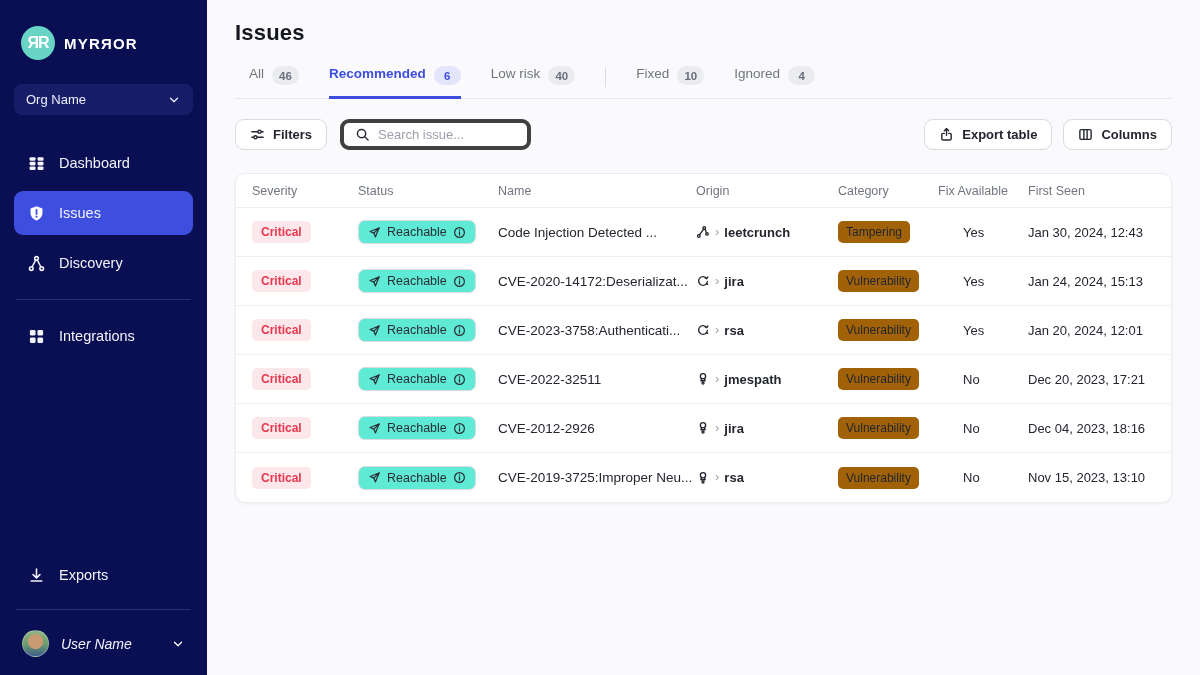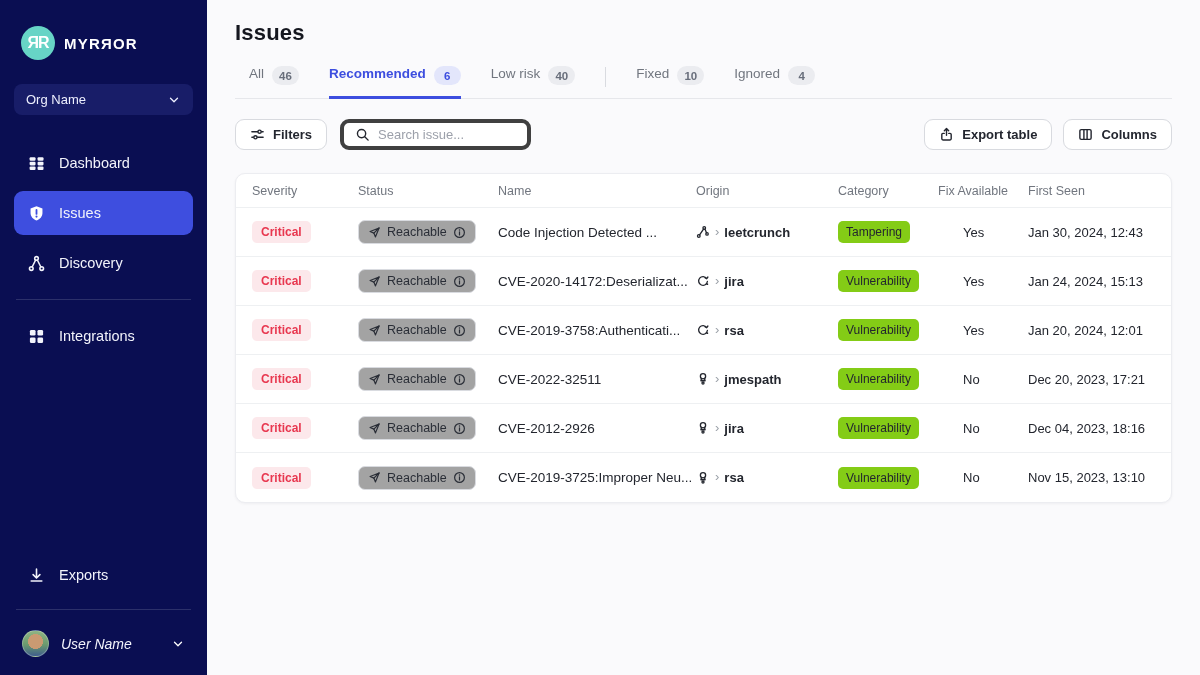--- a/index.html
+++ b/index.html
@@ -116,28 +116,28 @@
   .tbody-row { height:49px; border-bottom:1px solid #EEF0F2; }
   .tbody-row:last-child { border-bottom:none; }
 
   .sev-badge {
     display:inline-block; padding:4px 9px; border-radius:5px;
     background:#FCE8EB; color:#E8374F; font-size:12px; font-weight:600;
   }
   .status-pill {
     display:inline-flex; align-items:center; gap:6px;
     border:1px solid #D9DBE0; border-radius:7px;
-    padding:4px 9px; font-size:12.5px; color:#2A2E37; background:#a3a3a3;
+    padding:4px 9px; font-size:12.5px; color:#2A2E37; background:#5eead4;
   }
   .cell-name { font-size:13.5px; color:#23262E; white-space:nowrap; overflow:hidden; padding-right:14px; }
   .origin-cell { display:flex; align-items:center; gap:5px; font-size:13px; font-weight:600; color:#23262E; }
   .origin-chevron { color:#9AA0A8; font-size:13px; font-weight:400; margin-top:-2px; }
   .cat-badge {
     display:inline-block; padding:4px 8px; border-radius:5px;
-    background:#84cc16; color:#23262E; font-size:12px;
+    background:#a16207; color:#23262E; font-size:12px;
   }
   .cell-plain { font-size:13px; color:#23262E; }
 
   .icon { display:inline-flex; align-items:center; justify-content:center; }
 </style>
 </head>
 <body>
 
 <aside class="sidebar">
   <div class="brand">
@@ -387,21 +387,21 @@
               </span>
               <span>Reachable</span>
               <span class="icon">
                 <svg width="13" height="13" viewBox="0 0 16 16" fill="none" stroke="currentColor" stroke-width="1.5" stroke-linecap="round" stroke-linejoin="round">
                   <circle cx="8" cy="8" r="6"></circle>
                   <line x1="8" y1="7.2" x2="8" y2="11"></line>
                   <circle cx="8" cy="4.9" r=".9" fill="currentColor" stroke="none"></circle>
                 </svg>
               </span>
             </span></div>
-          <div class="cell-name">CVE-2019-3758:Authenticati...</div>
+          <div class="cell-name">CVE-2023-3758:Authenticati...</div>
           <div class="origin-cell">
             <span class="icon">
               <svg width="14" height="14" viewBox="0 0 16 16" fill="none" stroke="currentColor" stroke-width="1.5" stroke-linecap="round" stroke-linejoin="round">
                 <path d="M12.2 5.2A5 5 0 1 0 13 8.6"></path>
                 <path d="M13.6 3.4l-1.4 1.8-2-.9"></path>
                 <circle cx="12.9" cy="11.6" r="1.1" fill="currentColor" stroke="none"></circle>
               </svg>
             </span>
             <span class="origin-chevron">›</span>
             <span>rsa</span>

